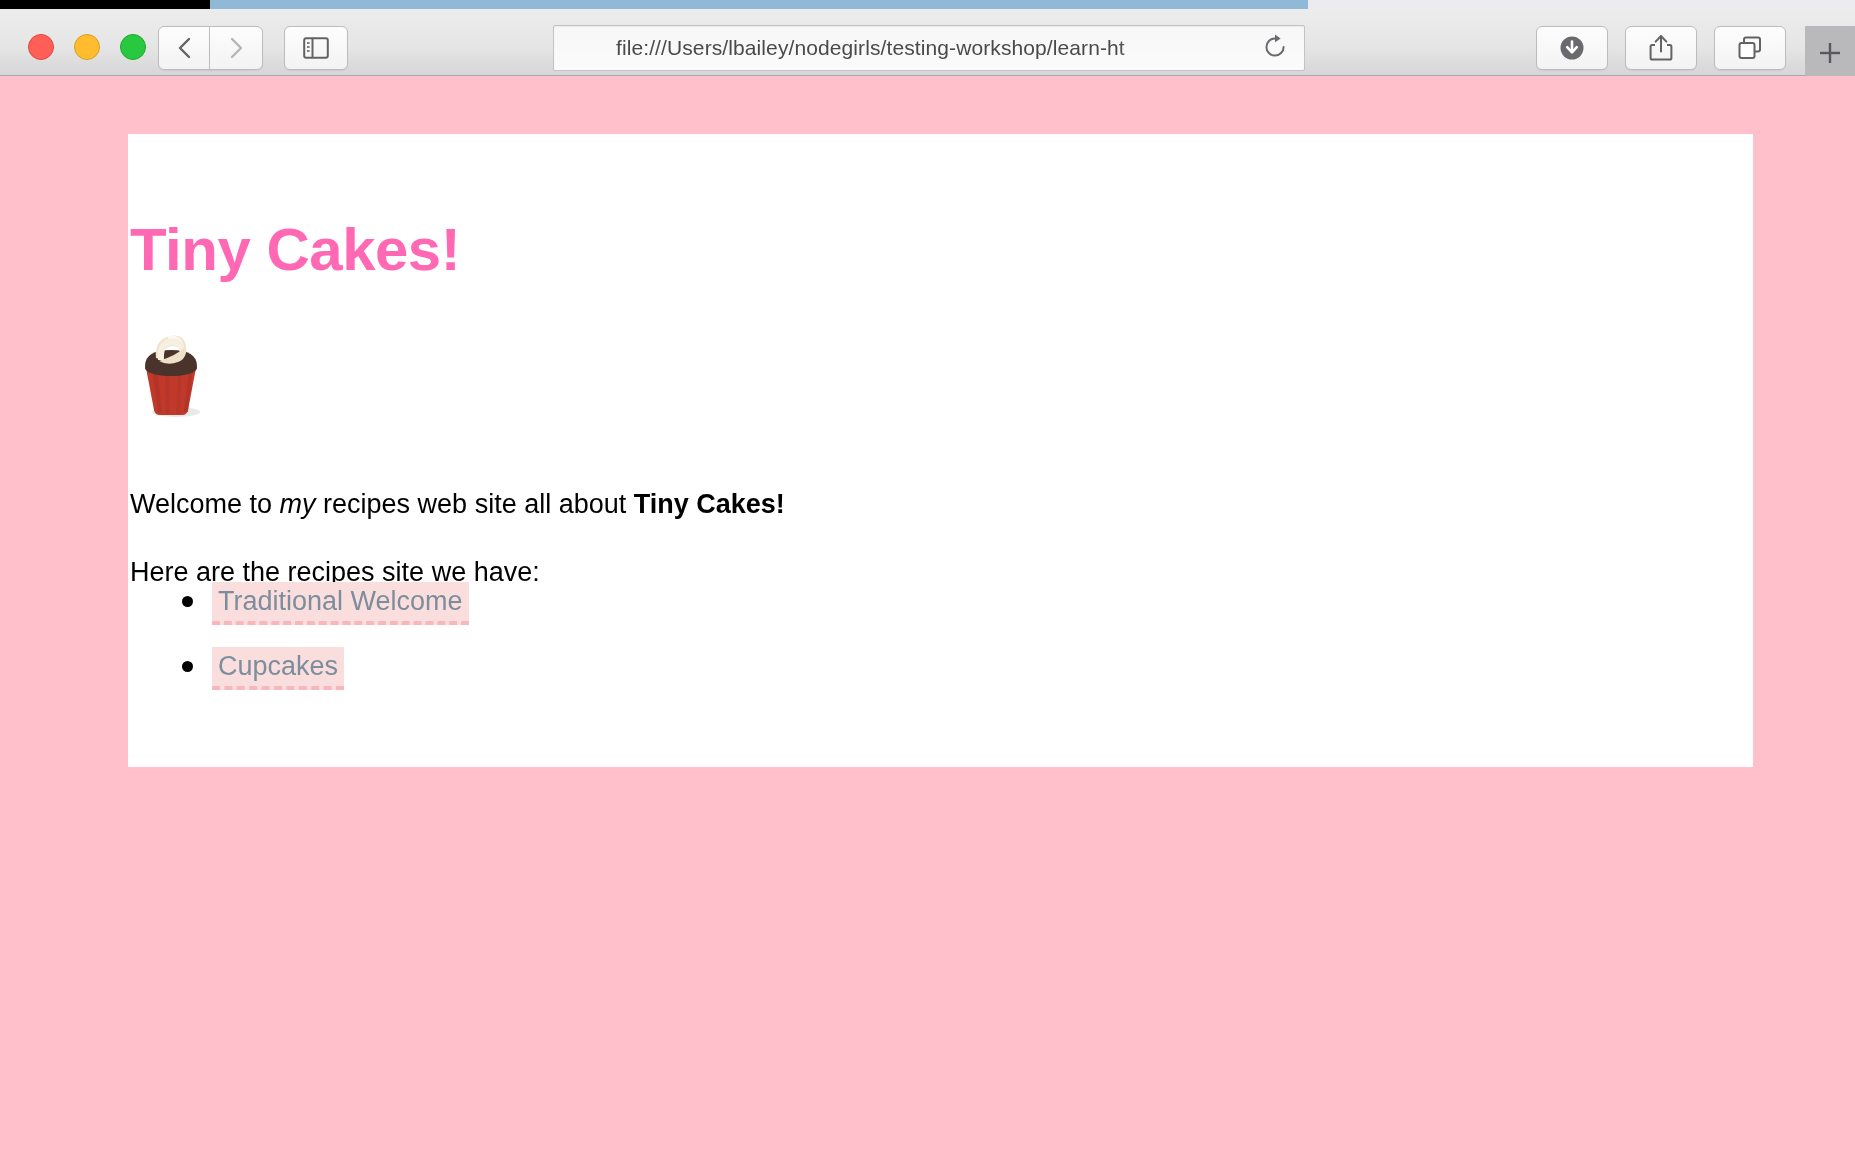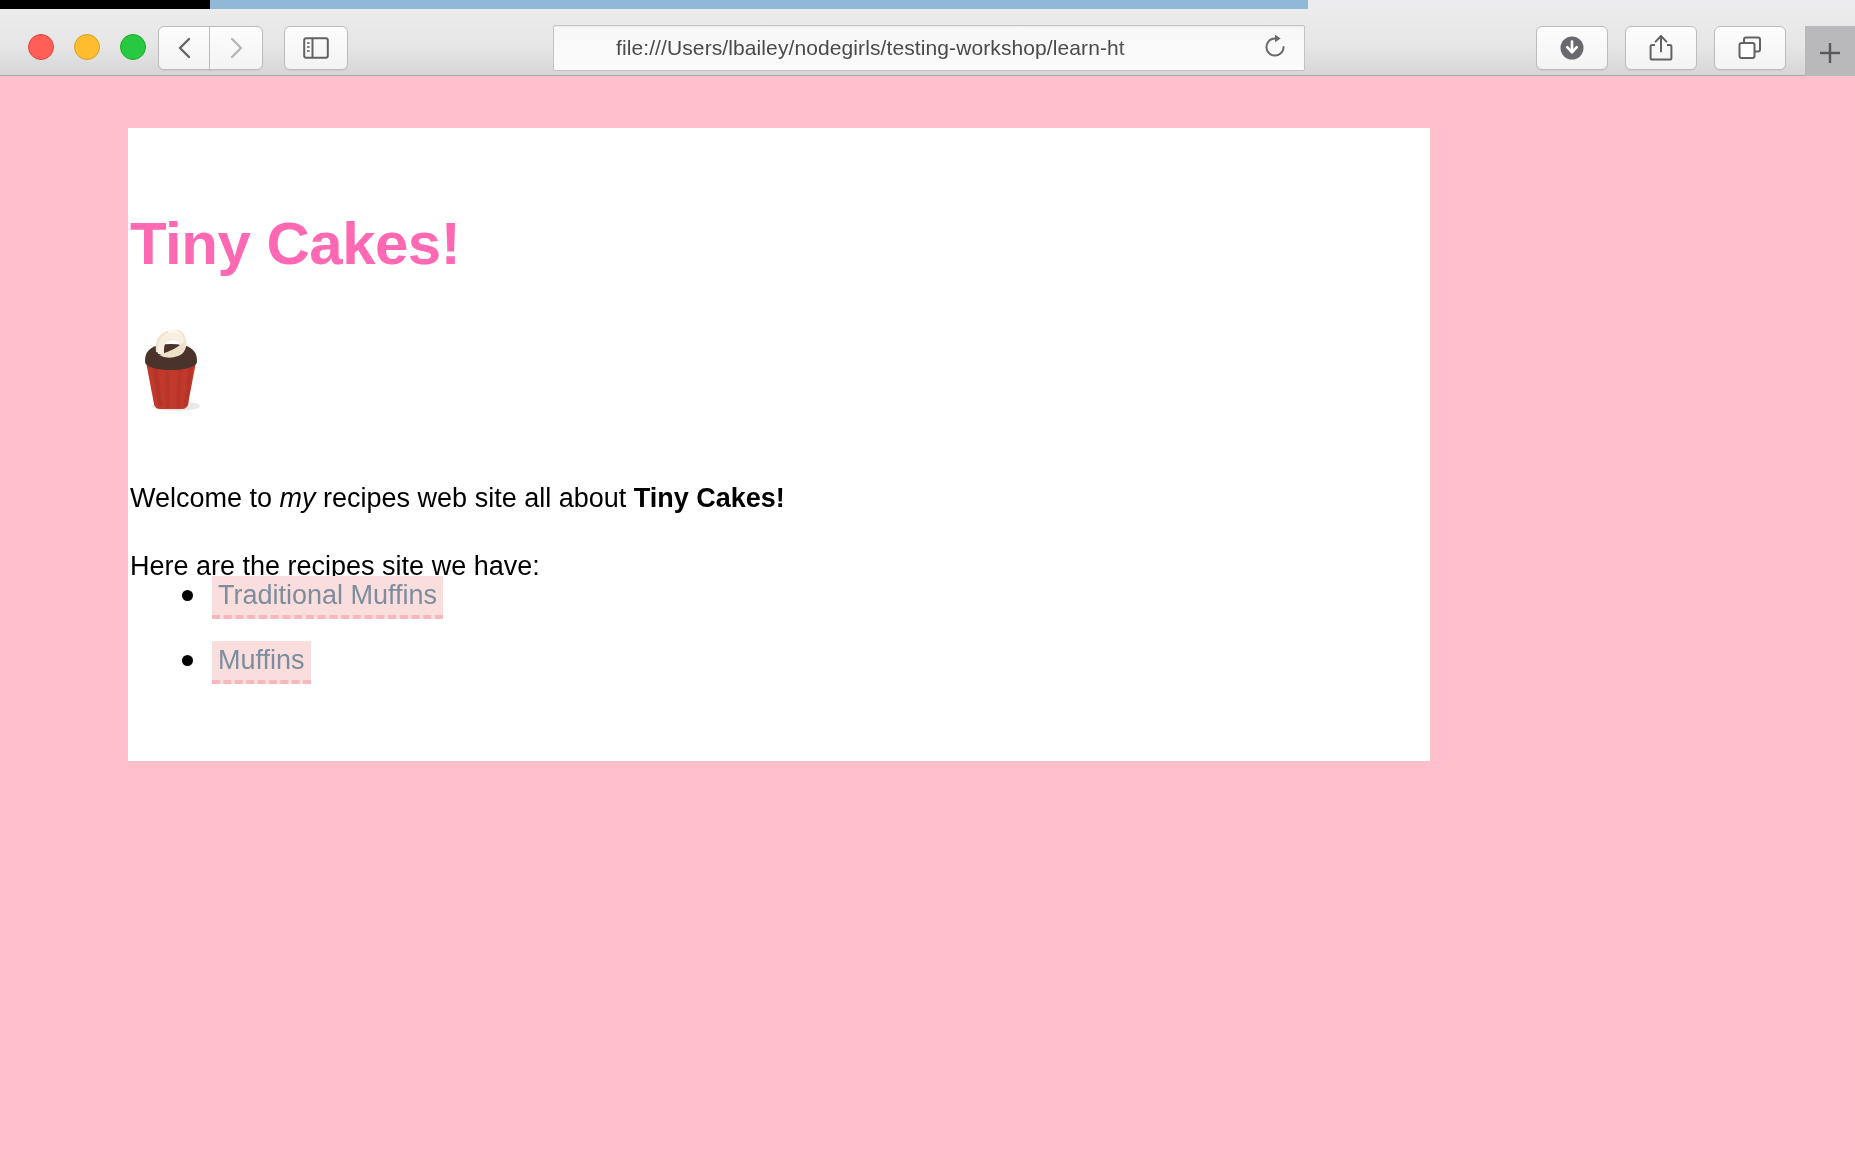--- a/index.html
+++ b/index.html
@@ -161,24 +161,25 @@
     left: 0;
     top: 76px;
     width: 1855px;
     height: 1082px;
     background: #ffc0cb;
     overflow: hidden;
   }
   .content-card {
     position: absolute;
     left: 128px;
-    top: 52px;
-    width: 1302px;
+    top: 58px;
+    width: 1601px;
     height: 633px;
     background: #ffffff;
+    padding-left: 24px;
   }
   .page-title {
     margin: 0;
     position: absolute;
     left: 2px;
     top: 81px;
     font-size: 60px;
     font-weight: bold;
     color: #ff69b4;
     letter-spacing: -0.5px;
@@ -356,22 +357,22 @@
           <path d="M36 14 Q45 12 50 19 Q44 15 36 17 Z" fill="#fdf8ee"></path>
         </svg>
       </div>
 
       <p class="body-text para-welcome"><span>Welcome to </span><em>my</em><span> recipes web site all about </span><strong>Tiny Cakes!</strong></p>
 
       <p class="body-text para-here">Here are the recipes site we have:</p>
 
       <ul class="recipe-list">
         <li>
-          <a class="recipe-link" href="#">Traditional Muffins</a>
+          <a class="recipe-link" href="#">Traditional Welcome</a>
         </li>
         <li>
-          <a class="recipe-link" href="#">Muffins</a>
+          <a class="recipe-link" href="#">Cupcakes</a>
         </li>
       </ul>
 
     </div>
   </div>
 </div>
 
 </body></html>

